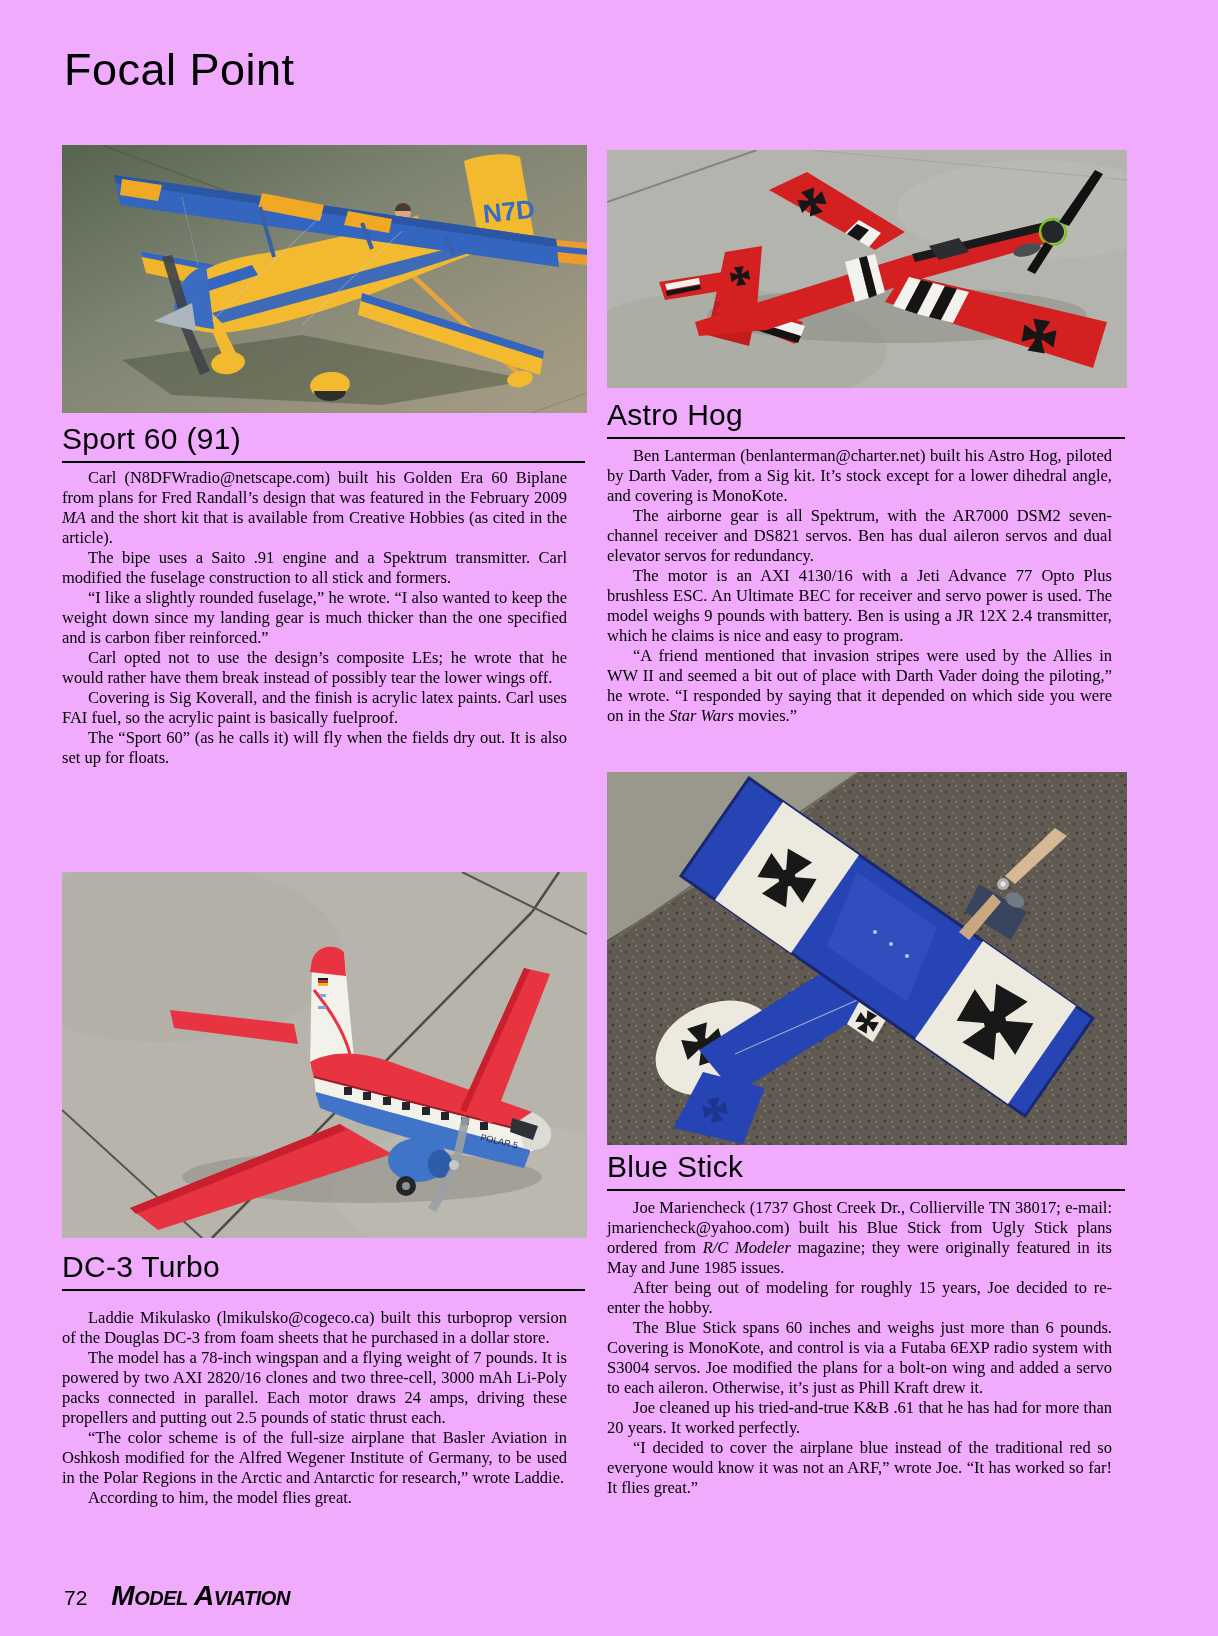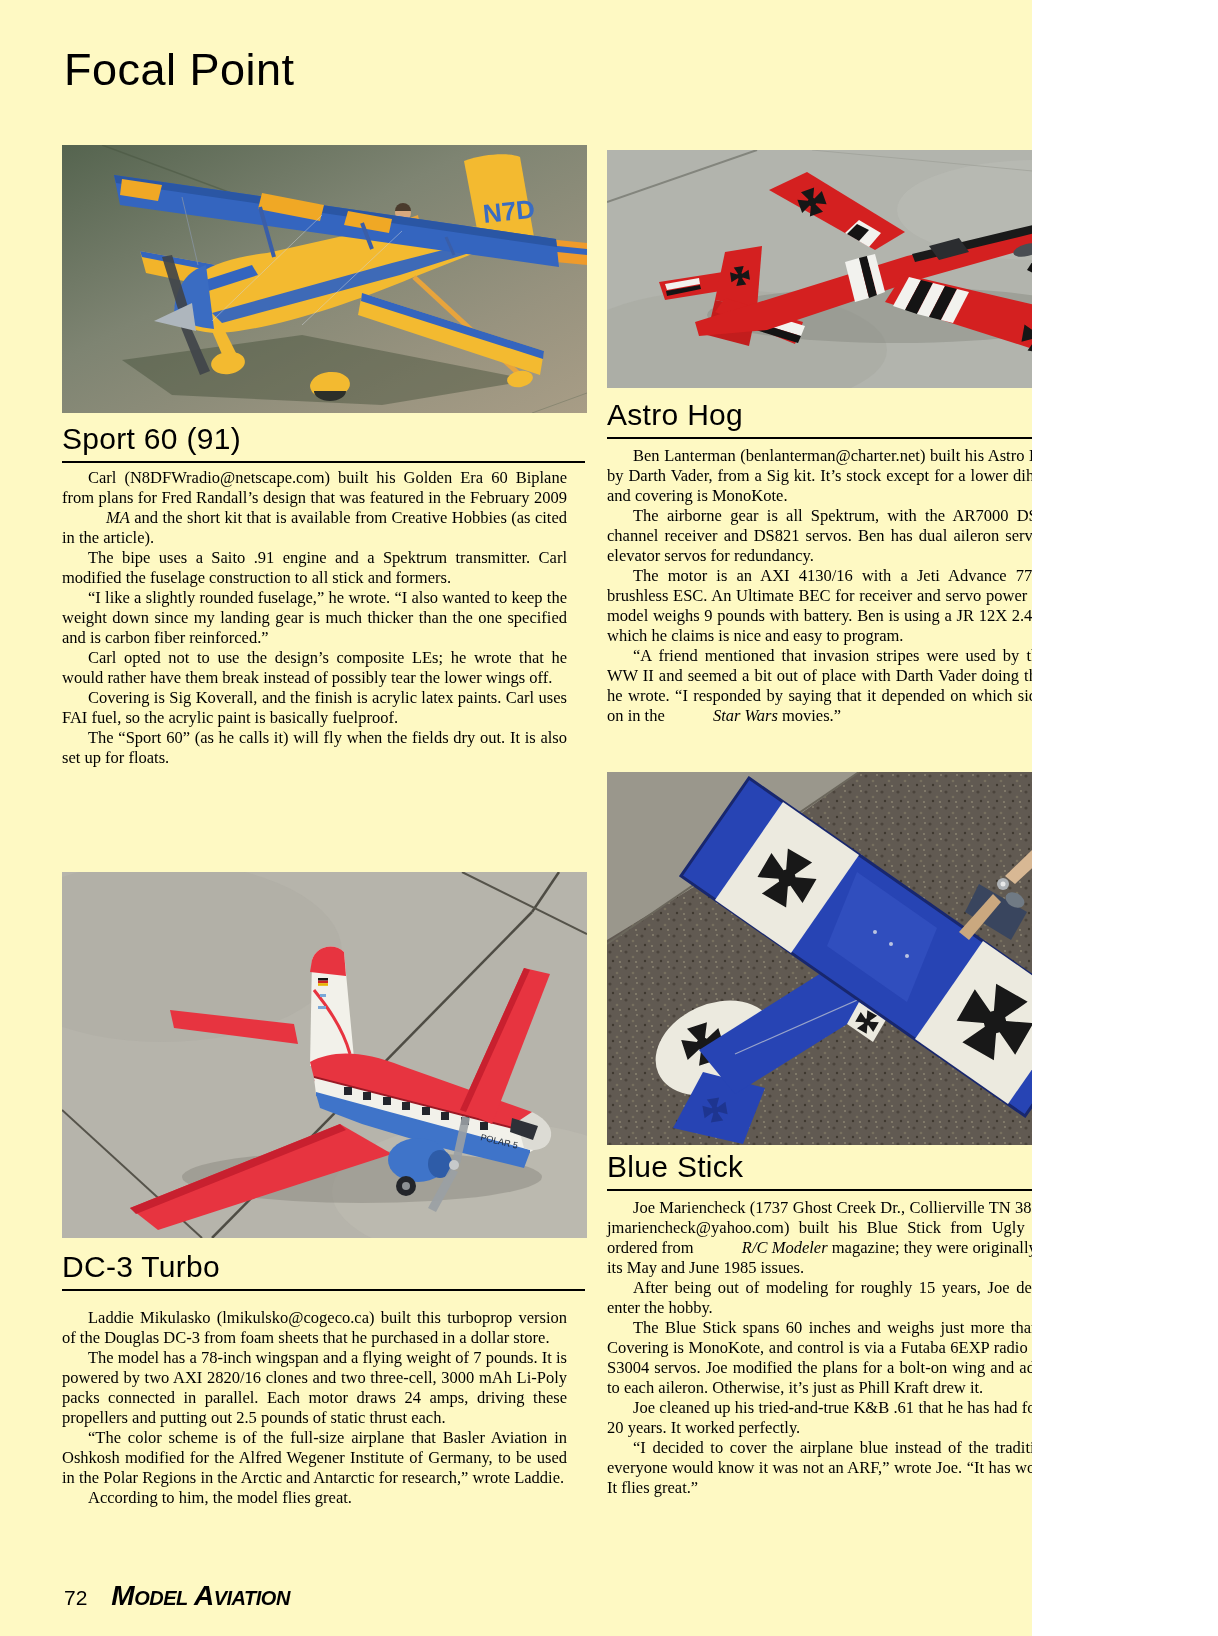--- a/index.html
+++ b/index.html
@@ -1,28 +1,28 @@
 <!DOCTYPE html>
 <html><head>
 <meta charset="utf-8">
 <style>
   html,body{margin:0;padding:0;background:#ffffff;}
-  .page{position:relative;width:1032px;height:1636px;background:#fef9c3;color:#000;
+  .page{position:relative;width:1218px;height:1636px;background:#f0abfc;color:#000;
         font-family:"Liberation Serif",serif;overflow:hidden;}
   .title{position:absolute;left:64px;top:44px;margin:0;
          font-family:"Liberation Sans",sans-serif;font-weight:400;font-size:45px;
          letter-spacing:0.5px;}
   figure.photo{position:absolute;margin:0;padding:0;}
   figure.photo svg{display:block;}
   h2.sec-heading{position:absolute;margin:0;font-family:"Liberation Sans",sans-serif;
          font-weight:400;font-size:30px;letter-spacing:0.3px;
          border-bottom:2px solid #000;padding-bottom:5px;}
   .body{position:absolute;font-size:16.5px;line-height:20px;text-align:justify;}
   .body p{margin:0;text-indent:26px;}
-  .body em{font-style:italic;margin-left:44px;}
+  .body em{font-style:italic;}
   .footer{position:absolute;left:64px;top:1580px;display:flex;align-items:baseline;gap:24px;}
   .pagenum{font-family:"Liberation Sans",sans-serif;font-size:21px;}
   .maglogo{font-family:"Liberation Sans",sans-serif;font-weight:bold;font-style:italic;
            font-variant:small-caps;font-size:28px;letter-spacing:-0.5px;}
   svg text{font-family:"Liberation Sans",sans-serif;}
 </style>
 </head>
 <body>
 
 <svg width="0" height="0" style="position:absolute" aria-hidden="true">

